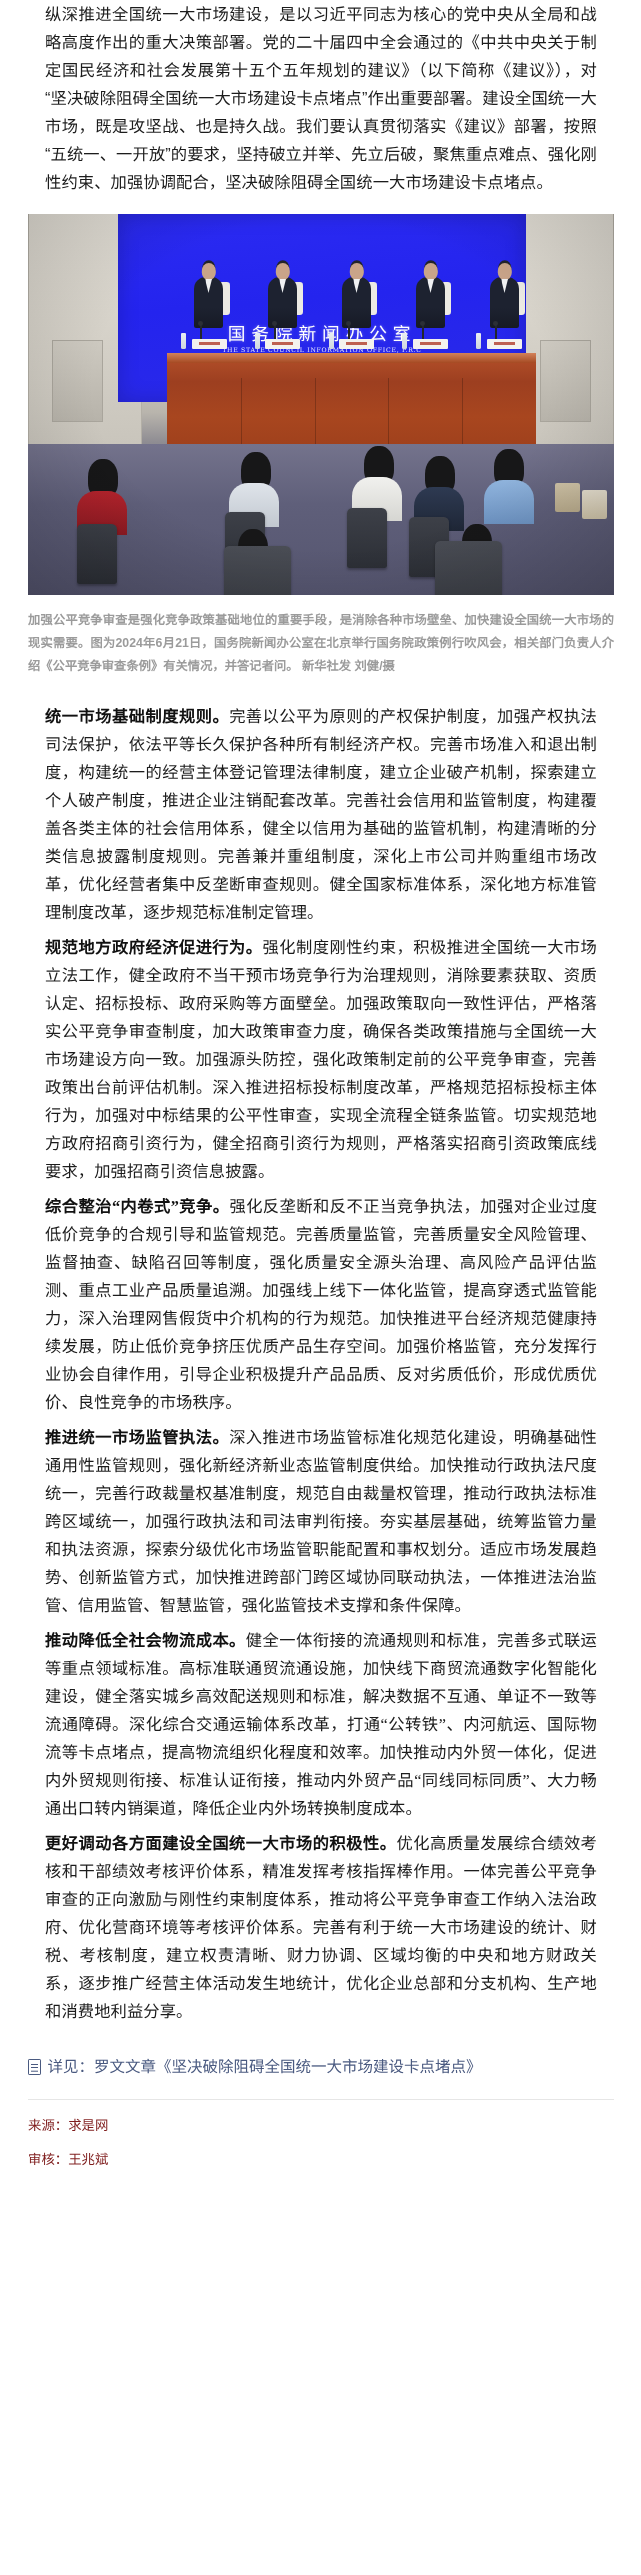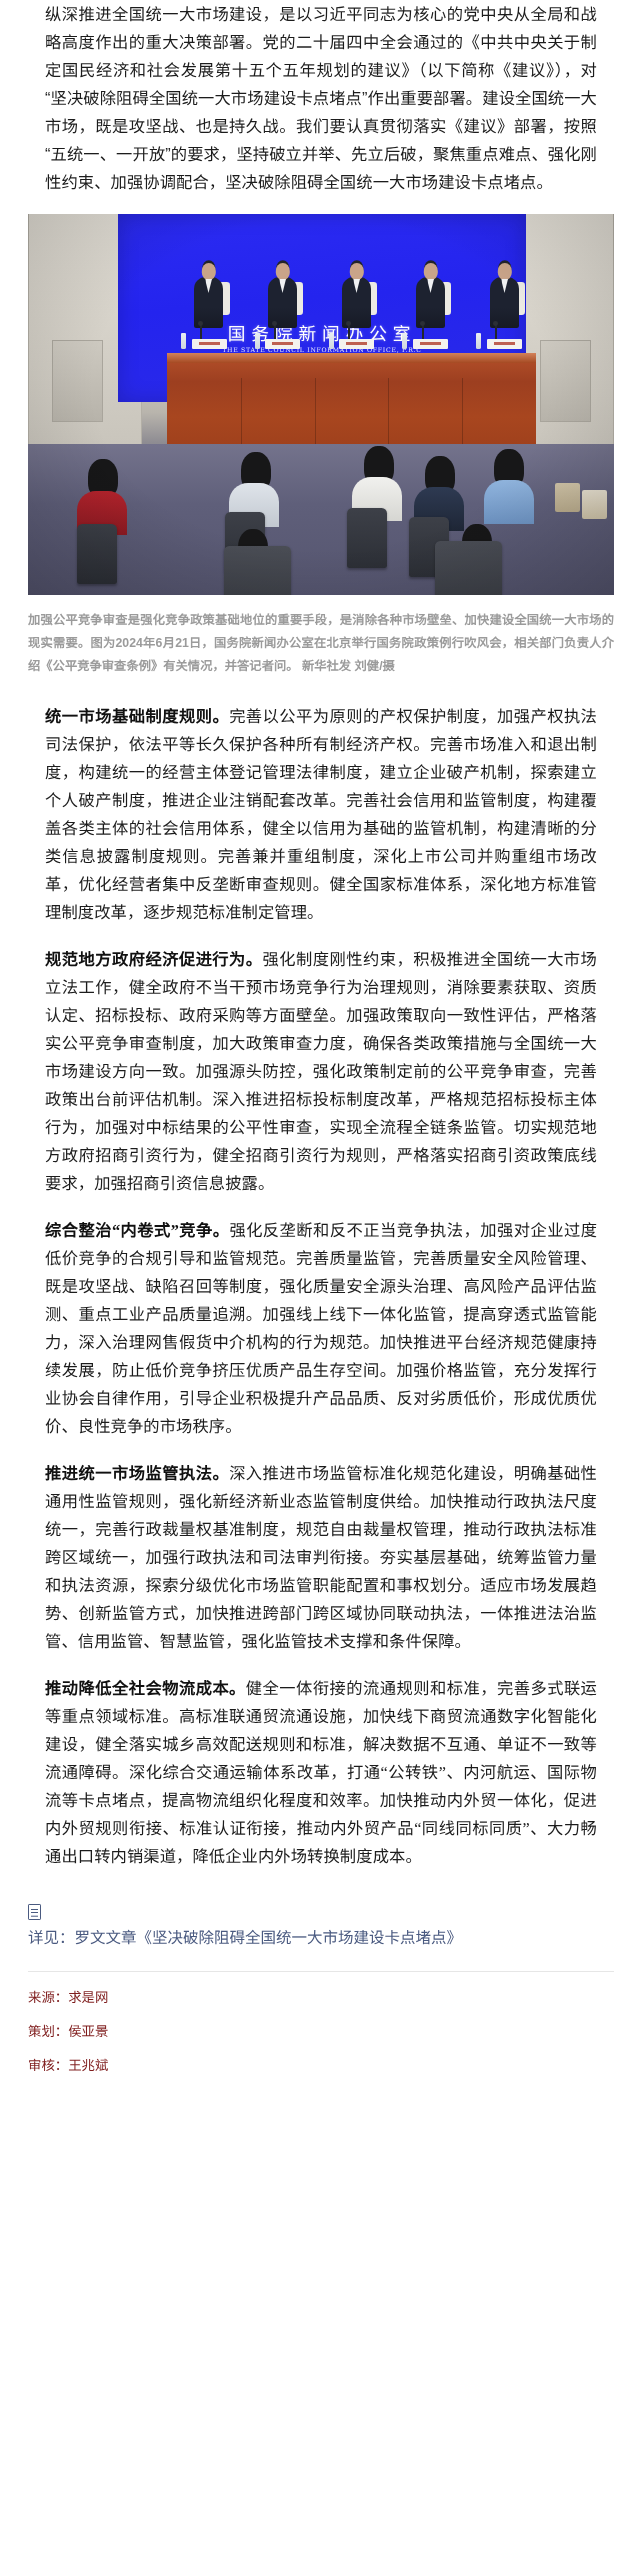--- a/index.html
+++ b/index.html
@@ -30,21 +30,21 @@
     margin: 0 0 0 0;
     font-size: 16.3px;
     line-height: 28px;
     letter-spacing: 0.1px;
     text-align: justify;
     text-justify: inter-ideograph;
     color: #1c1c1c;
     font-weight: 400;
   }
   p.body + p.body {
-    margin-top: 19px;
+    margin-top: 7px;
   }
   .lead {
     margin-bottom: 0;
   }
   .sec-head {
     font-weight: 700;
     color: #111111;
   }
 
   
@@ -298,21 +298,20 @@
   
   .reference {
     margin: 29px 0 0 0;
     padding: 0 28px;
     display: flex;
     align-items: flex-start;
     gap: 6.4px;
     color: #4a5a80;
     font-size: 15.5px;
     line-height: 23.5px;
-    flex-direction: column;
   }
   .reference .doc-icon {
     flex: 0 0 auto;
     width: 13px;
     height: 16px;
     margin-top: 4.3px;
     border: 1.1px solid #4a5a80;
     border-radius: 1.1px;
     position: relative;
     box-sizing: border-box;
@@ -463,41 +462,43 @@
 
     <p class="body">
       <span class="sec-head">统一市场基础制度规则。</span><span>完善以公平为原则的产权保护制度，加强产权执法司法保护，依法平等长久保护各种所有制经济产权。完善市场准入和退出制度，构建统一的经营主体登记管理法律制度，建立企业破产机制，探索建立个人破产制度，推进企业注销配套改革。完善社会信用和监管制度，构建覆盖各类主体的社会信用体系，健全以信用为基础的监管机制，构建清晰的分类信息披露制度规则。完善兼并重组制度，深化上市公司并购重组市场改革，优化经营者集中反垄断审查规则。健全国家标准体系，深化地方标准管理制度改革，逐步规范标准制定管理。</span>
     </p>
 
     <p class="body">
       <span class="sec-head">规范地方政府经济促进行为。</span><span>强化制度刚性约束，积极推进全国统一大市场立法工作，健全政府不当干预市场竞争行为治理规则，消除要素获取、资质认定、招标投标、政府采购等方面壁垒。加强政策取向一致性评估，严格落实公平竞争审查制度，加大政策审查力度，确保各类政策措施与全国统一大市场建设方向一致。加强源头防控，强化政策制定前的公平竞争审查，完善政策出台前评估机制。深入推进招标投标制度改革，严格规范招标投标主体行为，加强对中标结果的公平性审查，实现全流程全链条监管。切实规范地方政府招商引资行为，健全招商引资行为规则，严格落实招商引资政策底线要求，加强招商引资信息披露。</span>
     </p>
 
     <p class="body">
-      <span class="sec-head">综合整治“内卷式”竞争。</span><span>强化反垄断和反不正当竞争执法，加强对企业过度低价竞争的合规引导和监管规范。完善质量监管，完善质量安全风险管理、既是攻坚战、缺陷召回等制度，强化质量安全源头治理、高风险产品评估监测、重点工业产品质量追溯。加强线上线下一体化监管，提高穿透式监管能力，深入治理网售假货中介机构的行为规范。加快推进平台经济规范健康持续发展，防止低价竞争挤压优质产品生存空间。加强价格监管，充分发挥行业协会自律作用，引导企业积极提升产品品质、反对劣质低价，形成优质优价、良性竞争的市场秩序。</span>
+      <span class="sec-head">综合整治“内卷式”竞争。</span><span>强化反垄断和反不正当竞争执法，加强对企业过度低价竞争的合规引导和监管规范。完善质量监管，完善质量安全风险管理、监督抽查、缺陷召回等制度，强化质量安全源头治理、高风险产品评估监测、重点工业产品质量追溯。加强线上线下一体化监管，提高穿透式监管能力，深入治理网售假货中介机构的行为规范。加快推进平台经济规范健康持续发展，防止低价竞争挤压优质产品生存空间。加强价格监管，充分发挥行业协会自律作用，引导企业积极提升产品品质、反对劣质低价，形成优质优价、良性竞争的市场秩序。</span>
     </p>
 
     <p class="body">
       <span class="sec-head">推进统一市场监管执法。</span><span>深入推进市场监管标准化规范化建设，明确基础性通用性监管规则，强化新经济新业态监管制度供给。加快推动行政执法尺度统一，完善行政裁量权基准制度，规范自由裁量权管理，推动行政执法标准跨区域统一，加强行政执法和司法审判衔接。夯实基层基础，统筹监管力量和执法资源，探索分级优化市场监管职能配置和事权划分。适应市场发展趋势、创新监管方式，加快推进跨部门跨区域协同联动执法，一体推进法治监管、信用监管、智慧监管，强化监管技术支撑和条件保障。</span>
     </p>
 
     <p class="body">
       <span class="sec-head">推动降低全社会物流成本。</span><span>健全一体衔接的流通规则和标准，完善多式联运等重点领域标准。高标准联通贸流通设施，加快线下商贸流通数字化智能化建设，健全落实城乡高效配送规则和标准，解决数据不互通、单证不一致等流通障碍。深化综合交通运输体系改革，打通“公转铁”、内河航运、国际物流等卡点堵点，提高物流组织化程度和效率。加快推动内外贸一体化，促进内外贸规则衔接、标准认证衔接，推动内外贸产品“同线同标同质”、大力畅通出口转内销渠道，降低企业内外场转换制度成本。</span>
     </p>
 
+    <p class="body">
+      <span class="sec-head">更好调动各方面建设全国统一大市场的积极性。</span><span>优化高质量发展综合绩效考核和干部绩效考核评价体系，精准发挥考核指挥棒作用。一体完善公平竞争审查的正向激励与刚性约束制度体系，推动将公平竞争审查工作纳入法治政府、优化营商环境等考核评价体系。完善有利于统一大市场建设的统计、财税、考核制度，建立权责清晰、财力协调、区域均衡的中央和地方财政关系，逐步推广经营主体活动发生地统计，优化企业总部和分支机构、生产地和消费地利益分享。</span>
+    </p>
 
   </section>
 
   <div class="reference">
     <span class="doc-icon"></span>
     <span>详见：罗文文章《坚决破除阻碍全国统一大市场建设卡点堵点》</span>
   </div>
 
   <hr class="divider">
 
   <footer class="credits">
     <p class="line">来源：求是网</p>
-    <p class="line">策划：侯亚景</p>
     <p class="line">审核：王兆斌</p>
   </footer>
 
 </div>
 
 
 </body></html>

